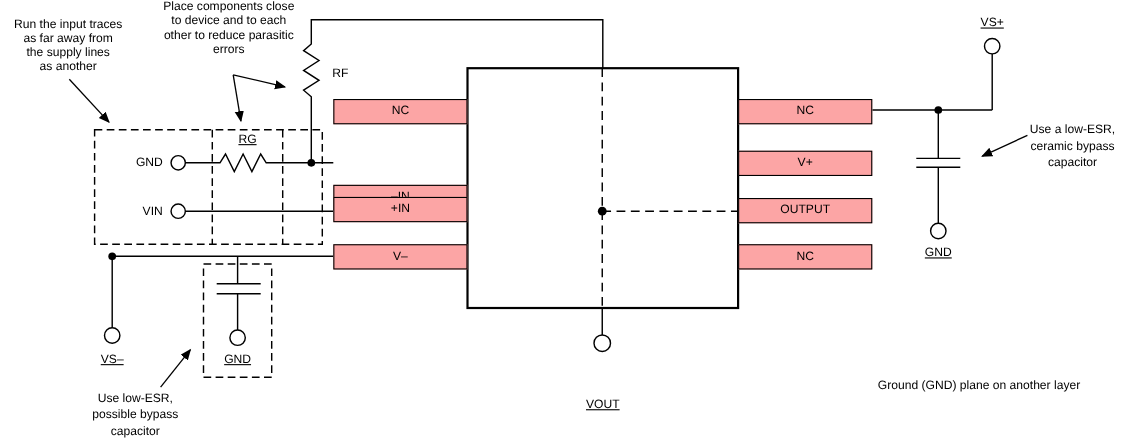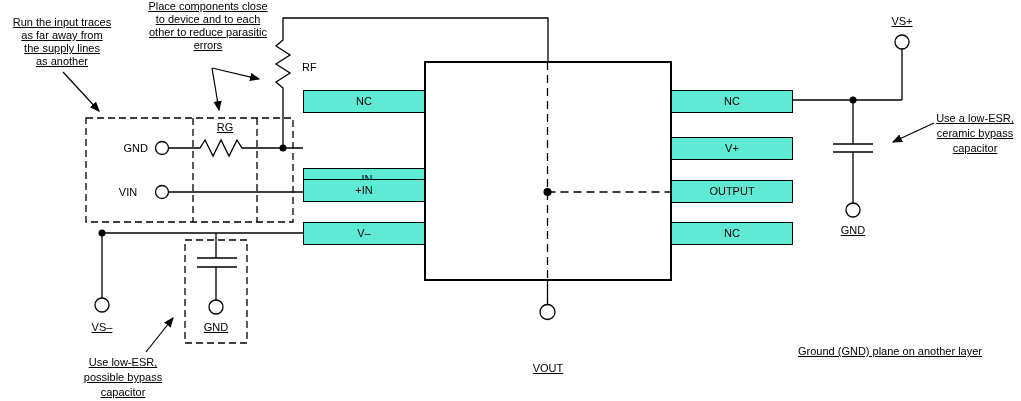--- a/index.html
+++ b/index.html
@@ -5,24 +5,24 @@
   html,body { margin:0; padding:0; background:#ffffff; }
   #stage {
     position:relative; width:1021px; height:401px; background:#ffffff;
     font-family:"Liberation Sans", sans-serif; color:#000; overflow:hidden;
   }
   #wires { position:absolute; left:0; top:0; }
   .lbl {
     position:absolute; font-size:11px; line-height:13px; color:#000;
     white-space:pre-line;
   }
-  .note { text-align:center;text-decoration:underline; }
+  .note { text-align:center; }
   .pin {
     position:absolute; width:122px; height:23px; box-sizing:border-box;
-    border:1.3px solid #000; background:#5eead4; text-align:center;
+    border:1.3px solid #000; background:#fca5a5; text-align:center;
     font-size:11px; line-height:20px;
   }
   .ctr { text-align:center;text-decoration:underline; }
   .rgt { text-align:right; }
 </style>
 </head>
 <body>
 
 <div id="stage">
 
@@ -116,21 +116,21 @@
 capacitor</div>
   <div class="lbl note" style="left:925px; top:111px; width:100px; line-height:15px;">Use a low-ESR,
 ceramic bypass
 capacitor</div>
   <div class="lbl note" style="left:758px; top:345px; width:264px;">Ground (GND) plane on another layer</div>
 
   <div class="lbl" style="left:302px; top:61px;text-align:right;">RF</div>
   <div class="lbl ctr" style="left:209px; top:121px; width:32px;">RG</div>
 
   <div class="lbl rgt" style="left:108px; top:142px; width:40px;">GND</div>
-  <div class="lbl rgt" style="left:108px; top:186px; width:40px;text-align:center;">VIN</div>
+  <div class="lbl rgt" style="left:108px; top:186px; width:40px;">VIN</div>
   <div class="lbl ctr" style="left:72px; top:321px; width:60px;">VS–</div>
   <div class="lbl ctr" style="left:186px; top:321px; width:60px;">GND</div>
   <div class="lbl ctr" style="left:872px; top:15px; width:60px;">VS+</div>
   <div class="lbl ctr" style="left:823px; top:224px; width:60px;">GND</div>
   <div class="lbl ctr" style="left:508px; top:326px; width:80px;margin-top:36px;">VOUT</div>
 
   <div class="pin" style="left:303px; top:90px;">NC</div>
   <div class="pin" style="left:303px; top:136px;margin-top:32px;">–IN</div>
   <div class="pin" style="left:303px; top:179px;">+IN</div>
   <div class="pin" style="left:303px; top:222px;">V–</div>

